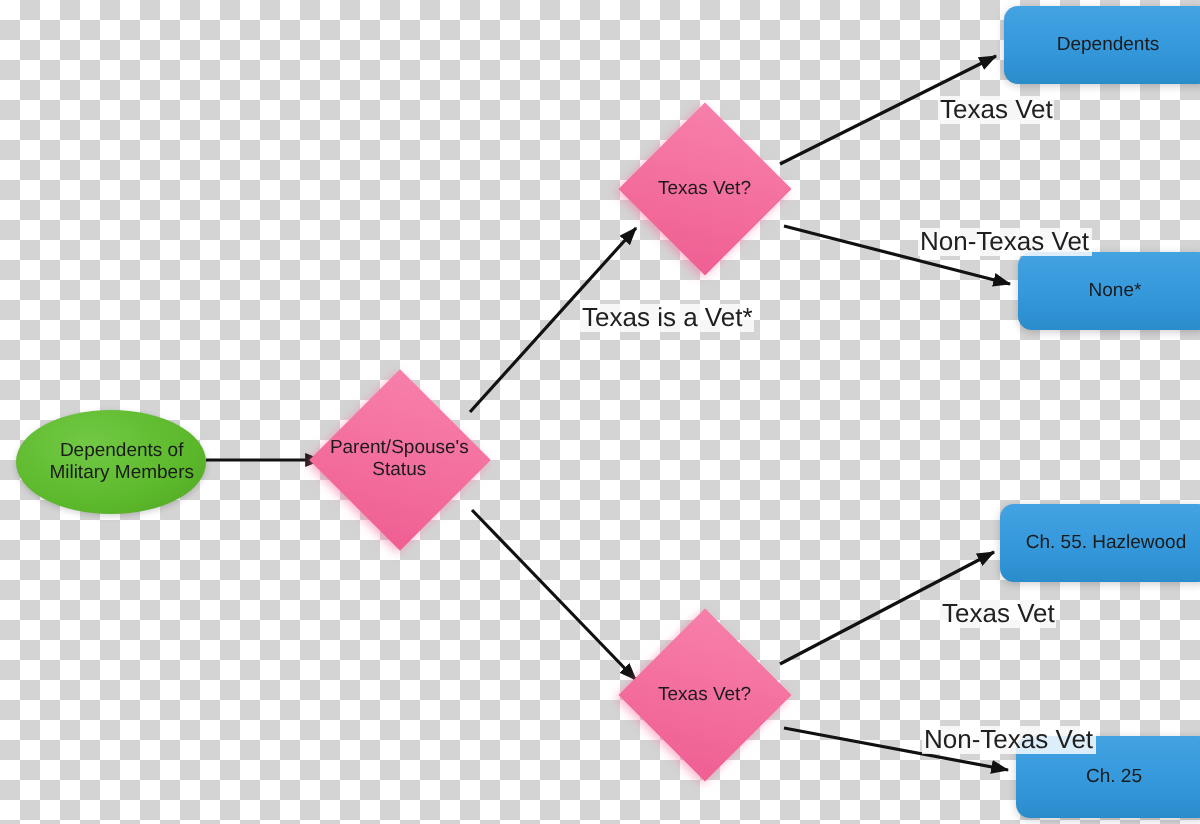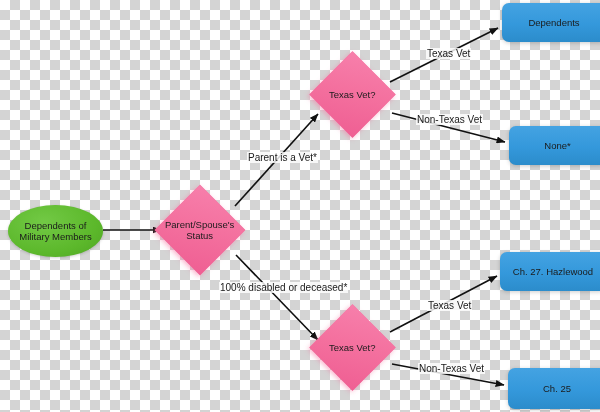--- a/index.html
+++ b/index.html
@@ -69,26 +69,27 @@
     background-image: linear-gradient(180deg, #44a3e2 0%, #3498db 55%, #2b8ccb 100%);
     border-radius: 7px;
     font-size: 9.5px;
     padding: 0 7px;
     box-shadow: 0 1px 4px rgba(0,0,0,0.2);
     white-space: nowrap;
   }
   
   .edge-label {
     position: absolute;
-    font-size: 10px;
+    font-size: 13px;
     color: #202020;
     white-space: nowrap;
     background: rgba(255,255,255,0.82);
     padding: 0 1px;
     line-height: 1.1;
+    margin-left: 43px;
   }
 </style>
 </head>
 <body>
 
 <div id="canvas">
 
   <svg id="edges" viewBox="0 0 600 412" width="600" height="412">
     <defs>
       <marker id="arrow" markerWidth="9" markerHeight="7" refX="8.4" refY="3.5" orient="auto" markerUnits="userSpaceOnUse">
@@ -106,21 +107,21 @@
       <path d="M390,82 L498,28"></path>
 
       <path d="M392,113 L505,142"></path>
 
       <path d="M390,332 L497,276"></path>
 
       <path d="M392,364 L504,385"></path>
     </g>
   </svg>
 
-  <div class="node node-ellipse" style="left:8px; top:205px; width:95px; height:52px;">
+  <div class="node node-ellipse" style="left:8px; top:205px; width:95px; height:52px;justify-content:flex-end;">
     <div>
       <div>Dependents of</div>
       <div>Military Members</div>
     </div>
   </div>
 
   <div class="node node-diamond" style="left:168px; top:198px; width:64px; height:64px;">
     <div class="dlabel">
       <div>Parent/Spouse's</div>
       <div>Status</div>
@@ -137,30 +138,29 @@
 
   <div class="node node-box" style="left:502px; top:3px; width:104px; height:39px;">
     <span>Dependents</span>
   </div>
 
   <div class="node node-box" style="left:509px; top:126px; width:97px; height:39px;">
     <span>None*</span>
   </div>
 
   <div class="node node-box" style="left:500px; top:252px; width:106px; height:39px;">
-    <span>Ch. 27. Hazlewood</span>
+    <span>Ch. 55. Hazlewood</span>
   </div>
 
   <div class="node node-box" style="left:508px; top:368px; width:98px; height:41px;">
     <span>Ch. 25</span>
   </div>
 
-  <div class="edge-label" style="left:247px; top:152px;">Parent is a Vet*</div>
+  <div class="edge-label" style="left:247px; top:152px;">Texas is a Vet*</div>
 
-  <div class="edge-label" style="left:219px; top:282px;">100% disabled or deceased*</div>
 
   <div class="edge-label" style="left:426px; top:48px;">Texas Vet</div>
 
   <div class="edge-label" style="left:416px; top:114px;">Non-Texas Vet</div>
 
   <div class="edge-label" style="left:427px; top:300px;">Texas Vet</div>
 
   <div class="edge-label" style="left:418px; top:363px;">Non-Texas Vet</div>
 
 </div>

